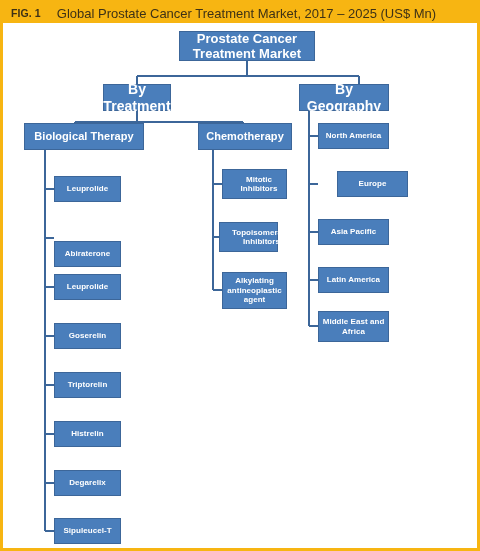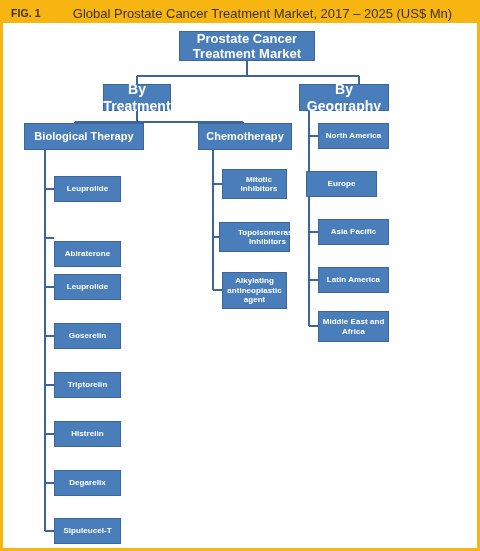--- a/index.html
+++ b/index.html
@@ -27,21 +27,20 @@
     position: absolute;
     left: 0;
     top: 0;
     width: 474px;
     height: 20px;
     background: #f7b512;
     display: flex;
     align-items: center;
     box-sizing: border-box;
     padding-left: 8px;
-    gap: 16px;
   }
   #figure-header .fig-num {
     font-size: 10.5px;
     font-weight: bold;
     color: #3d3116;
     letter-spacing: 0.1px;
     white-space: nowrap;
   }
   #figure-header .fig-title {
     font-size: 13px;
@@ -180,31 +179,31 @@
     <div class="node" style="left:51px; top:398px; width:67px; height:26px;">
       <span>Histrelin</span>
     </div>
     <div class="node" style="left:51px; top:495px; width:67px; height:26px;">
       <span>Sipuleucel-T</span>
     </div>
 
     <div class="node" style="left:219px; top:146px; width:65px; height:30px;padding-left:11px;">
       <span>Mitotic Inhibitors</span>
     </div>
-    <div class="node" style="left:216px; top:199px; width:71px; height:30px;padding-left:28px;">
+    <div class="node" style="left:216px; top:199px; width:59px; height:30px;padding-left:28px;">
       <span>Topoisomerase Inhibitors</span>
     </div>
     <div class="node" style="left:219px; top:249px; width:65px; height:37px;">
       <span>Alkylating antineoplastic agent</span>
     </div>
 
     <div class="node" style="left:315px; top:100px; width:71px; height:26px;">
       <span>North America</span>
     </div>
-    <div class="node" style="left:303px; top:148px; width:71px; height:26px;">
+    <div class="node" style="left:334px; top:148px; width:71px; height:26px;">
       <span>Europe</span>
     </div>
     <div class="node" style="left:315px; top:196px; width:71px; height:26px;">
       <span>Asia Pacific</span>
     </div>
     <div class="node" style="left:315px; top:244px; width:71px; height:26px;">
       <span>Latin America</span>
     </div>
     <div class="node" style="left:315px; top:288px; width:71px; height:31px;">
       <span>Middle East and Africa</span>

